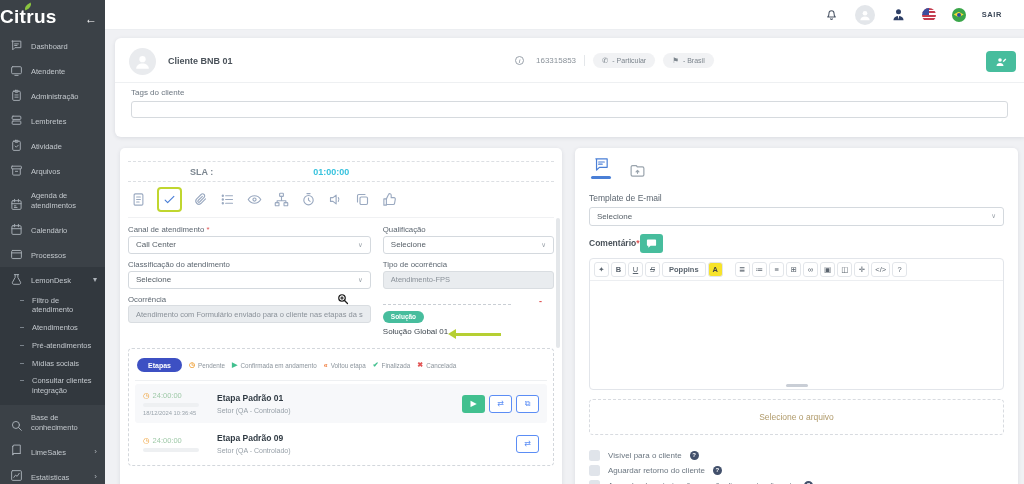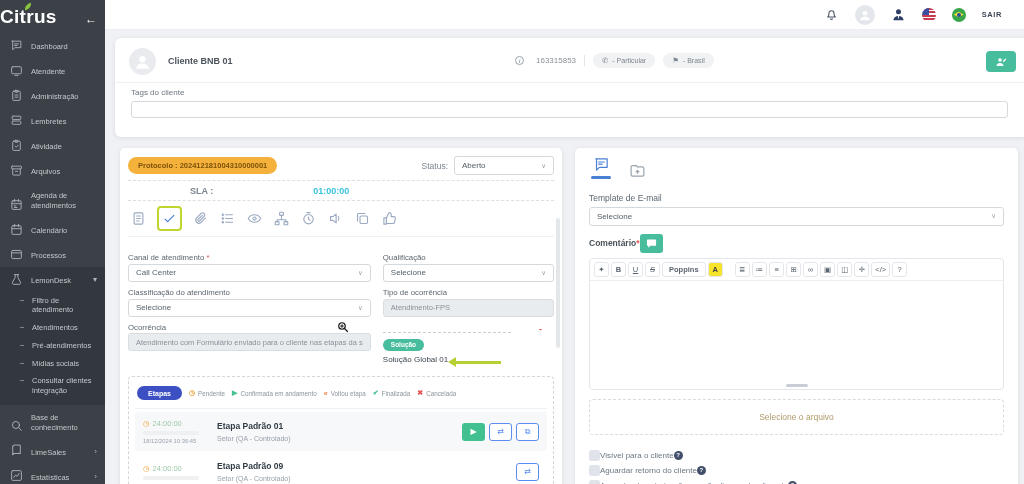--- a/index.html
+++ b/index.html
@@ -72,21 +72,21 @@
   .status-select{width:100px}
   .caret{font-size:6.5px;color:#98a0a8}
   .sla-row{margin-top:5px;border-top:1px dashed #dcdfe3;border-bottom:1px dashed #dcdfe3;height:21px;display:flex;align-items:center}
   .sla-label{font-size:9px;font-weight:bold;color:#7c8690;margin-left:62px}
   .sla-time{font-size:9px;font-weight:bold;color:#38c3de;margin-left:100px}
   .ticket-toolbar{display:flex;align-items:center;gap:10px;padding:8px 4px 8px 2px;border-bottom:1px solid #f0f1f3}
   .t-ico{width:17px;height:17px;color:#9aa9c0;display:flex;cursor:pointer}
   .t-ico svg{width:15px;height:15px;margin:auto}
   .t-check-wrap{width:25px;height:25px;border:2.5px solid #c0d62f;border-radius:4px;display:flex;align-items:center;justify-content:center;margin:-3px 0;cursor:pointer}
   .t-check-wrap .t-ico{color:#4a7fd6}
-  .form-grid{display:grid;grid-template-columns:1fr 1fr;column-gap:12px;row-gap:7px;margin-top:17px}
+  .form-grid{display:grid;grid-template-columns:1fr 1fr;column-gap:12px;row-gap:7px;margin-top:8px}
   .f-label{font-size:7.8px;color:#5c6670;margin-bottom:2px;line-height:1}
   .req{color:#e05252}
   .input-dis{background:#e9ecef;color:#8a9199;font-size:7.5px;display:flex;align-items:center;padding:0 7px;border:1px solid #d9dde1;border-radius:3px;height:18px;white-space:nowrap;overflow:hidden}
   .ctrl{height:18px}
   .occur-cell{position:relative}
   .zoom-cursor{position:absolute;right:22px;top:-5px;width:12px;height:12px;color:#1b1b1b;z-index:3}
   .sol-cell{position:relative}
   .sol-dash{width:128px;border-bottom:1px dashed #c9ced4;height:9px}
   .sol-minus{position:absolute;right:12px;top:0;color:#e05252;font-size:9px;font-weight:bold}
   .sol-pill{display:inline-block;background:#47bd9d;color:#fff;font-size:6.5px;font-weight:bold;padding:2.5px 8px;border-radius:8px;margin-top:6px}
@@ -131,21 +131,21 @@
   .ed-btn.bold{font-weight:bold}
   .ed-btn.underline{text-decoration:underline}
   .ed-btn.strike{text-decoration:line-through;font-style:italic}
   .ed-btn.font{padding:0 6px;font-weight:bold}
   .ed-btn.color-a{background:#f7e32a;font-weight:bold;color:#444}
   .ed-gap{width:8px}
   .ed-content{height:108px;position:relative}
   .ed-handle{position:absolute;bottom:2px;left:50%;transform:translateX(-50%);width:22px;height:3px;background:#c9ced6;border-radius:2px;cursor:ns-resize}
   .file-drop{margin-top:9px;border:1.5px dashed #d8dbe0;border-radius:4px;height:36px;display:flex;align-items:center;justify-content:center;font-size:8.5px;color:#b09a6a;cursor:pointer}
   .checks{margin-top:15px;display:flex;flex-direction:column;gap:4px}
-  .check-row{display:flex;align-items:center;height:11px;flex:0 0 11px}
+  .check-row{display:flex;align-items:center;gap:8px;height:11px;flex:0 0 11px}
   .checkbox{width:11px;height:11px;background:#e0e4ea;border-radius:2.5px;cursor:pointer;flex:0 0 11px}
   .check-label{font-size:8px;color:#6b7680}
   .help-dot{width:9px;height:9px;border-radius:50%;background:#42506b;color:#fff;font-size:6px;display:flex;align-items:center;justify-content:center;font-weight:bold}
 </style>
 </head>
 <body>
 
 <div class="app">
 
   <aside class="sidebar">
@@ -347,30 +347,20 @@
               <path d="M16.2 9.5l4.5-4.5 1.8 1.8-4.5 4.5-2.4.6z"></path>
             </svg>
         </span>
       </div>
       <div class="client-divider"></div>
       <div class="tags-label">Tags do cliente</div>
       <div class="tags-input"></div>
     </section>
 
     <section class="card panel-left">
-      <div class="proto-row">
-        <span class="proto-pill">Protocolo : 202412181004310000001</span>
-        <span class="status-group">
-          <span class="status-label">Status:</span>
-          <span class="select status-select">
-              <span>Aberto</span>
-              <span class="caret">∨</span>
-            </span>
-        </span>
-      </div>
       <div class="sla-row">
         <span class="sla-label">SLA :</span>
         <span class="sla-time">01:00:00</span>
       </div>
       <div class="ticket-toolbar" id="ticket-toolbar">
           <span class="t-ico">
             <svg viewBox="0 0 24 24" fill="none" stroke="currentColor" stroke-width="1.8" stroke-linecap="round" stroke-linejoin="round">
               <rect x="5" y="3" width="14" height="18" rx="2"></rect>
               <path d="M9 8h6M9 12h6M9 16h4"></path>
             </svg>

